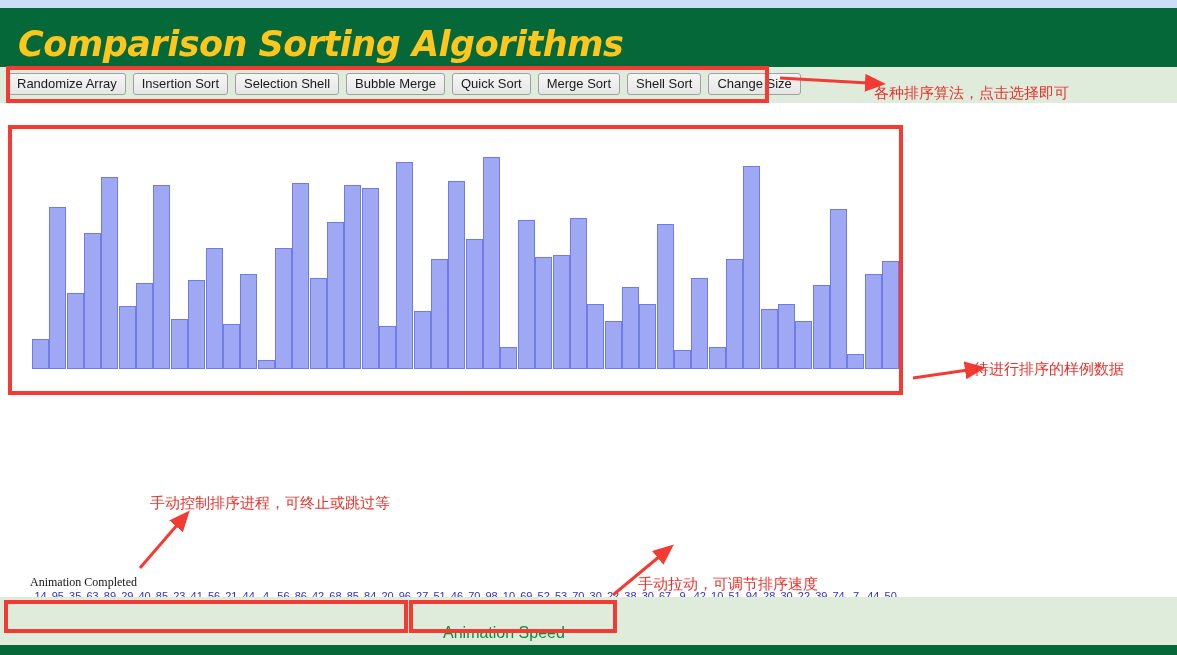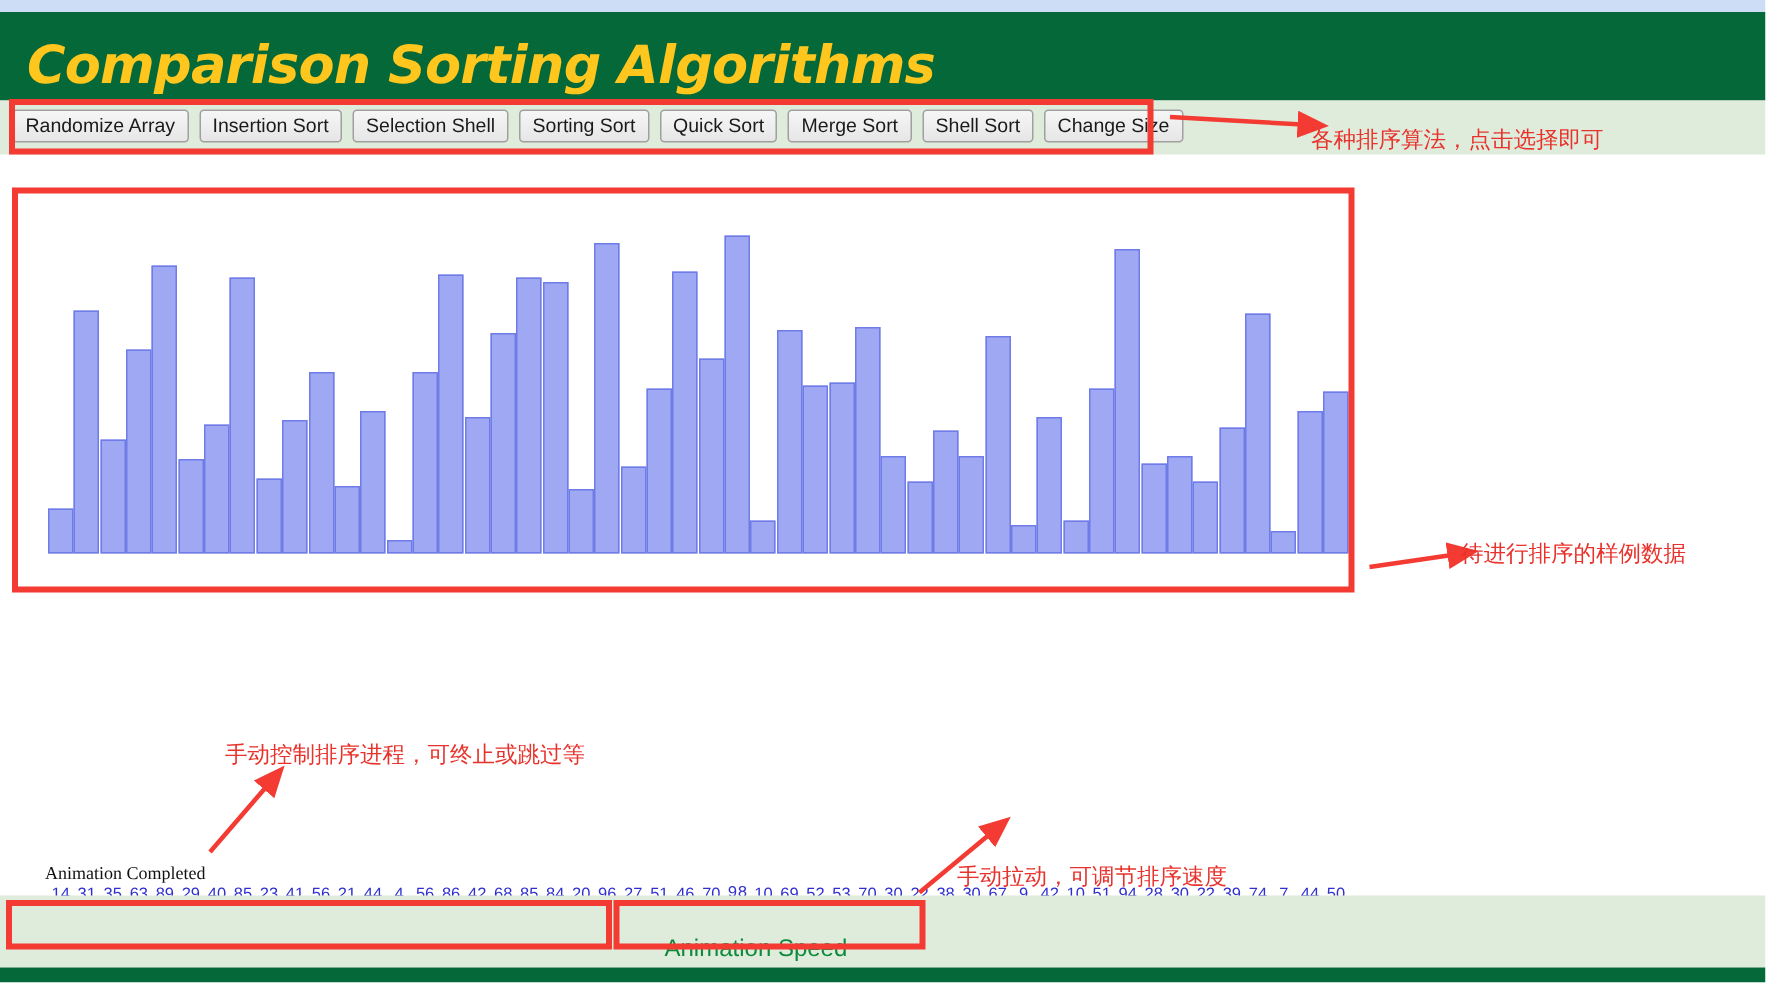--- a/index.html
+++ b/index.html
@@ -119,37 +119,37 @@
 
 <div id="header-bar">
   <div id="page-title">Comparison Sorting Algorithms</div>
 </div>
 
 <div id="algo-bar">
   <div id="algo-buttons">
     <button class="btn">Randomize Array</button>
     <button class="btn">Insertion Sort</button>
     <button class="btn">Selection Shell</button>
-    <button class="btn">Sorting Sort</button>
+    <button class="btn">Bubble Merge</button>
     <button class="btn">Quick Sort</button>
     <button class="btn">Merge Sort</button>
     <button class="btn">Shell Sort</button>
     <button class="btn">Change Size</button>
   </div>
 </div>
 
 <div id="chart-panel">
   <div id="bars">
       <div class="bar-col" style="left: 20px;">
         <div class="bar" style="height: 30px; background: rgb(159, 168, 243); border-color: rgb(111, 124, 232);"></div>
         <div class="bar-label" style="color: rgb(47, 47, 208);">14</div>
       </div>
       <div class="bar-col" style="left: 37.35px;">
         <div class="bar" style="height: 162px; background: rgb(159, 168, 243); border-color: rgb(111, 124, 232);"></div>
-        <div class="bar-label" style="color: rgb(47, 47, 208);">31</div>
+        <div class="bar-label" style="color: rgb(47, 47, 208);">95</div>
       </div>
       <div class="bar-col" style="left: 54.7px;">
         <div class="bar" style="height: 76px; background: rgb(159, 168, 243); border-color: rgb(111, 124, 232);"></div>
         <div class="bar-label" style="color: rgb(47, 47, 208);">35</div>
       </div>
       <div class="bar-col" style="left: 72.05px;">
         <div class="bar" style="height: 136px; background: rgb(159, 168, 243); border-color: rgb(111, 124, 232);"></div>
         <div class="bar-label" style="color: rgb(47, 47, 208);">63</div>
       </div>
       <div class="bar-col" style="left: 89.4px;">
@@ -235,21 +235,21 @@
       <div class="bar-col" style="left: 436.4px;">
         <div class="bar" style="height: 188px; background: rgb(159, 168, 243); border-color: rgb(111, 124, 232);"></div>
         <div class="bar-label" style="color: rgb(47, 47, 208);">46</div>
       </div>
       <div class="bar-col" style="left: 453.75px;">
         <div class="bar" style="height: 130px; background: rgb(159, 168, 243); border-color: rgb(111, 124, 232);"></div>
         <div class="bar-label" style="color: rgb(47, 47, 208);">70</div>
       </div>
       <div class="bar-col" style="left: 471.1px;">
         <div class="bar" style="height: 212px; background: rgb(159, 168, 243); border-color: rgb(111, 124, 232);"></div>
-        <div class="bar-label" style="color: rgb(47, 47, 208); font-family: Liberation Mono, monospace;">98</div>
+        <div class="bar-label" style="color: rgb(47, 47, 208);">98</div>
       </div>
       <div class="bar-col" style="left: 488.45px;">
         <div class="bar" style="height: 22px; background: rgb(159, 168, 243); border-color: rgb(111, 124, 232);"></div>
         <div class="bar-label" style="color: rgb(47, 47, 208);">10</div>
       </div>
       <div class="bar-col" style="left: 505.8px;">
         <div class="bar" style="height: 149px; background: rgb(159, 168, 243); border-color: rgb(111, 124, 232);"></div>
         <div class="bar-label" style="color: rgb(47, 47, 208);">69</div>
       </div>
       <div class="bar-col" style="left: 523.15px;">

